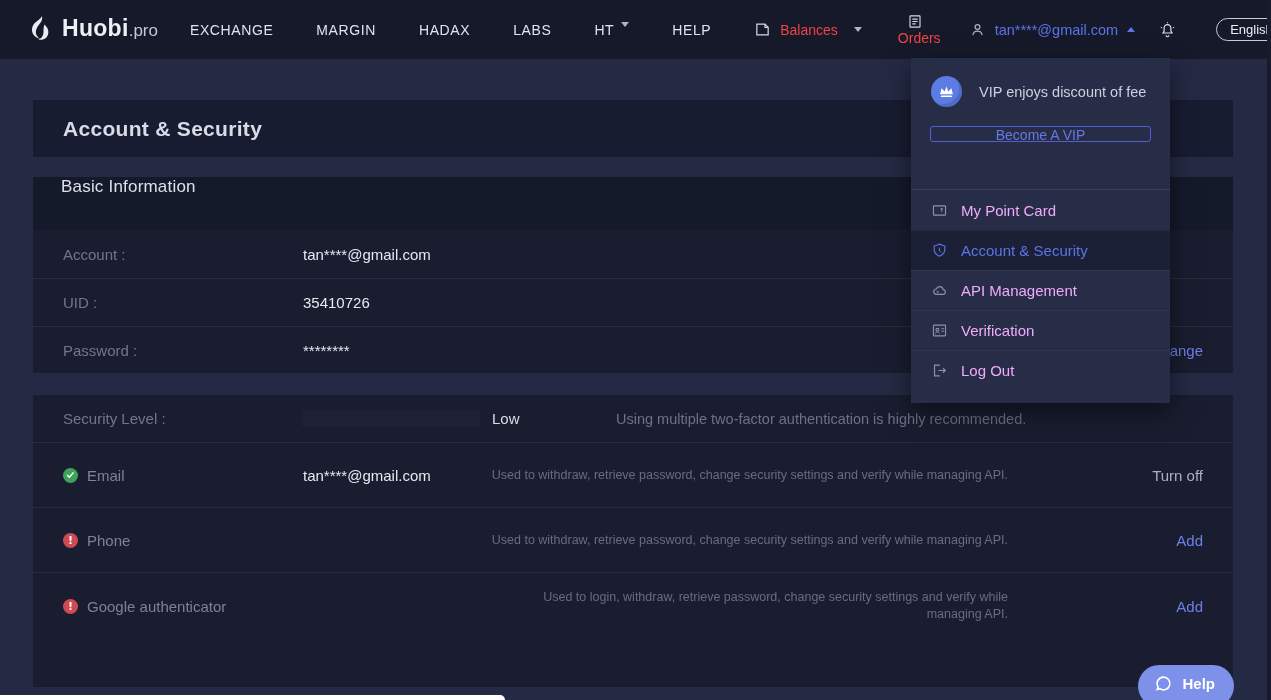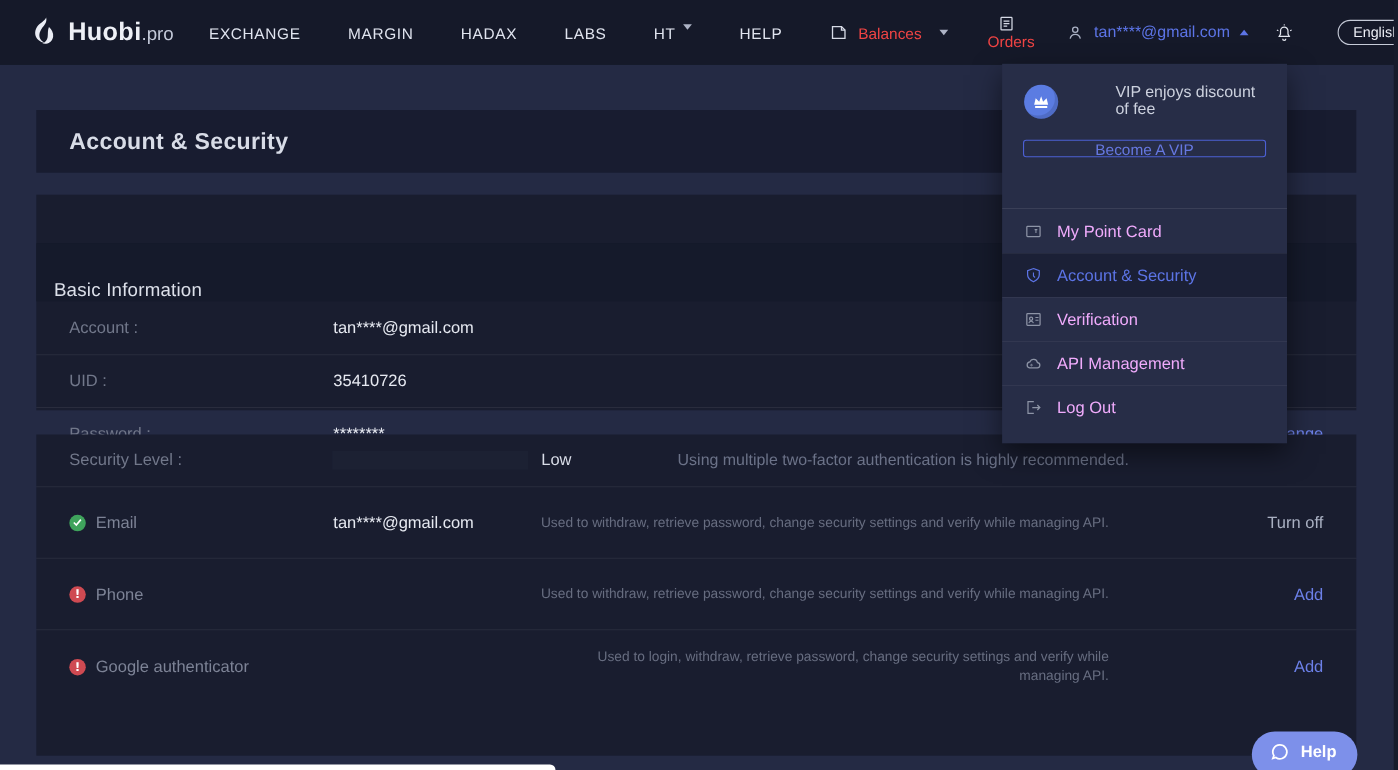--- a/index.html
+++ b/index.html
@@ -51,21 +51,21 @@
     display:flex; align-items:center; gap:8px; height:23px; padding:0 13px;
     border:1px solid #c6cbd8; border-radius:12px; color:#eceef5;
     font-size:13px; cursor:pointer;
   }
 
   
   .panel { position:absolute; left:33px; width:1200px; background:#191d2f; }
   .title-panel { top:100px; height:57px; background:#181c30; display:flex; align-items:center; padding-left:30px; }
   .page-title { font-size:21px; color:#d8dce7; letter-spacing:.3px; }
 
-  .section-header { height:53px; background:#151a2b; display:flex; align-items:flex-end; padding-left:16px;margin-top:44px; }
+  .section-header { height:53px; background:#151a2b; display:flex; align-items:flex-start; padding-left:28px; }
   .section-header h2 { font-size:17px; font-weight:400; color:#dce0ea; letter-spacing:.2px; }
 
   .basic-panel { top:177px; height:196px; }
   .tf-panel    { top:395px; height:292px; }
   .tf-panel .section-header { height:48px; }
 
   .row { position:relative; display:flex; align-items:center; }
   .row + .row, .rows .row:nth-child(n+2) { border-top:1px solid rgba(255,255,255,.07);text-align:right; }
   .row.h48 { height:48px; }
   .row.h47 { height:47px; }
@@ -85,21 +85,21 @@
   .seclevel-bar { position:absolute; left:269px; top:15px; width:178px; height:17px; background:#1c2133; }
   .seclevel-fill { height:100%; background:#7e96f0; }
   .seclevel-text { position:absolute; left:459px; font-size:15px; color:#d9dde8; }
   .seclevel-note { position:absolute; left:583px; font-size:14.5px; color:#6b7288; }
 
   
   .dropdown {
     position:absolute; left:911px; top:58px; width:259px; height:345px;
     background:#272d47; z-index:40; box-shadow:0 10px 24px rgba(0,0,0,.5);
   }
-  .vip-row { display:flex; align-items:center; padding:18px 18px 0 20px;gap:35px; }
+  .vip-row { display:flex; align-items:center; padding:18px 18px 0 20px; }
   .vip-badge {
     width:31px; height:31px; border-radius:50%; background:#5b7ce2;
     display:flex; align-items:center; justify-content:center; margin-right:17px;
     box-shadow:inset -3px -3px 0 rgba(0,0,0,.12); flex:none;
   }
   .vip-text { font-size:14.5px; color:#ccd1de; }
   .vip-btn {
     display:block; margin:19px auto 0; width:221px; height:16px;
     background:transparent; border:1px solid #4c60d4; border-radius:3px;
     color:#6678e0; font-size:14px; font-family:inherit; font-weight:300; cursor:pointer;
@@ -317,35 +317,35 @@
         <svg width="17" height="17" viewBox="0 0 24 24" fill="none" stroke="currentColor" stroke-width="1.6">
           <path d="M12 3l7.5 2.7v5.3c0 4.3-3.2 7-7.5 9-4.3-2-7.5-4.7-7.5-9V5.7z"></path>
           <path d="M12 8v4.5l2 2" stroke-width="1.4"></path>
         </svg>
       </span>
       <span>Account &amp; Security</span>
     </div>
     <div class="menu-item">
       <span class="mi">
         <svg width="17" height="17" viewBox="0 0 24 24" fill="none" stroke="currentColor" stroke-width="1.6">
+          <path d="M7 17.5h9.5a3.4 3.4 0 0 0 .6-6.8A5 5 0 0 0 7.5 9.8 3.9 3.9 0 0 0 7 17.5z"></path>
+          <circle cx="9.5" cy="14" r="1" stroke-width="1.2"></circle>
+        </svg>
+      </span>
+      <span>API Management</span>
+    </div>
+    <div class="menu-item">
+      <span class="mi">
+        <svg width="17" height="17" viewBox="0 0 24 24" fill="none" stroke="currentColor" stroke-width="1.6">
           <rect x="3.5" y="4.5" width="17" height="15" rx="1"></rect>
           <circle cx="9" cy="11" r="2"></circle>
           <path d="M6 16.5c.6-1.8 1.8-2.4 3-2.4s2.4.6 3 2.4M14.5 9.5h4M14.5 13h4" stroke-width="1.3"></path>
         </svg>
       </span>
       <span>Verification</span>
-    </div>
-    <div class="menu-item">
-      <span class="mi">
-        <svg width="17" height="17" viewBox="0 0 24 24" fill="none" stroke="currentColor" stroke-width="1.6">
-          <path d="M7 17.5h9.5a3.4 3.4 0 0 0 .6-6.8A5 5 0 0 0 7.5 9.8 3.9 3.9 0 0 0 7 17.5z"></path>
-          <circle cx="9.5" cy="14" r="1" stroke-width="1.2"></circle>
-        </svg>
-      </span>
-      <span>API Management</span>
     </div>
     <div class="menu-item">
       <span class="mi">
         <svg width="17" height="17" viewBox="0 0 24 24" fill="none" stroke="currentColor" stroke-width="1.6">
           <path d="M12.5 4.5H5v15h7.5"></path>
           <path d="M10.5 12h9.5M17 8.8L20.2 12 17 15.2"></path>
         </svg>
       </span>
       <span>Log Out</span>
     </div>

